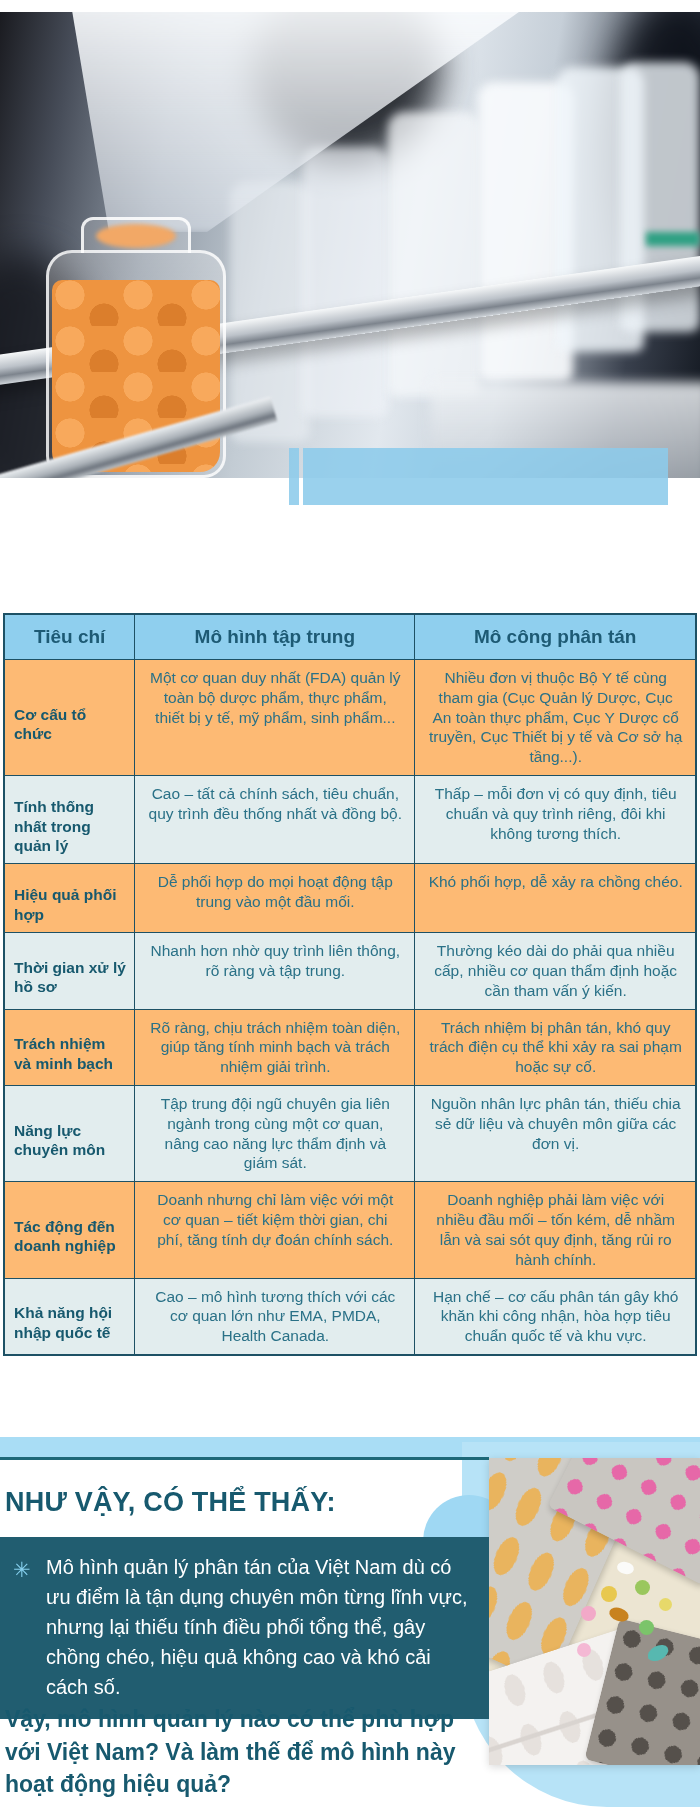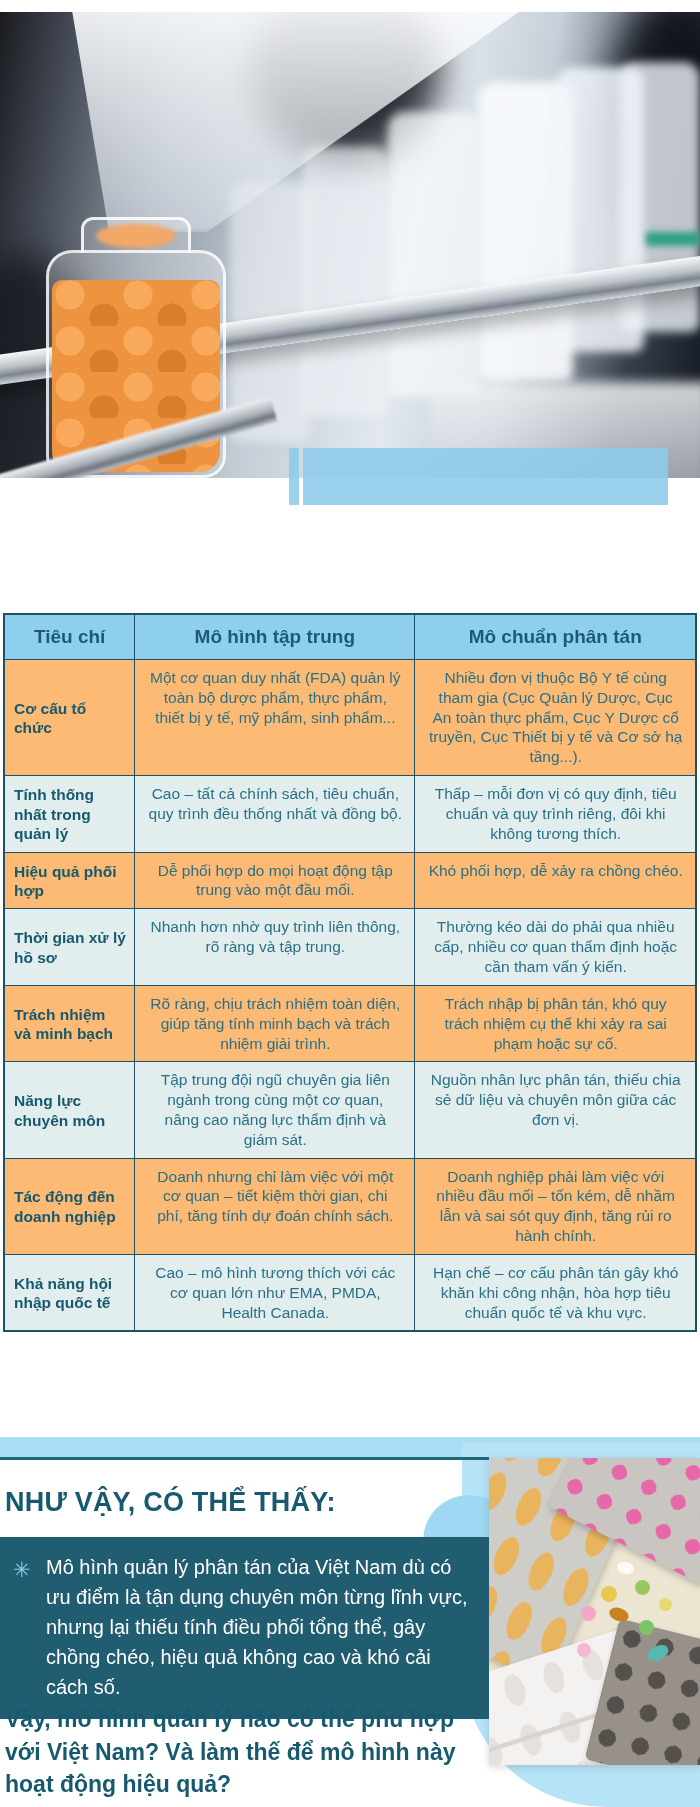--- a/index.html
+++ b/index.html
@@ -58,21 +58,21 @@
   .title-band h2 { position:relative; margin-top:4px; text-align:center; color:#ffffff; font-size:22px; font-weight:bold; }
 
   
   table.cmp { position:absolute; left:3px; top:613px; width:694px; border-collapse:collapse;
     border:2.5px solid #1d5165; background:#fdba74; }
   table.cmp th, table.cmp td { border:1.5px solid #1d5165;text-align:center; }
   table.cmp thead th { background:#8fcfee; color:#1d5a74; font-size:19px; font-weight:bold;
     text-align:center; padding:11px 6px; }
   table.cmp col.c-crit { width:131px; } table.cmp col.c-cen { width:281px; } table.cmp col.c-dec { width:282px; }
   table.cmp tbody th { color:#17596e; font-size:15.5px; font-weight:bold; text-align:left;
-    vertical-align:middle; padding:9px 8px 8px 9px; line-height:1.25; }
+    vertical-align:middle; padding:21px 8px 8px 9px; line-height:1.25; }
   table.cmp tbody td { color:#2a7187; font-size:15.5px; vertical-align:top;
     padding:8px 12px 8px 13px; line-height:1.28; }
   table.cmp tbody tr:nth-child(even) { background:#e2edee; }
 
   
   .band-light { position:absolute; left:0; top:1437px; width:700px; height:21px; background:#a9ddf5; }
 
   
   .conclusion { position:absolute; left:0; top:1457px; width:596px; height:350px; }
   .panel-blue { position:absolute; left:462px; top:-15px; width:238px; height:365px;
@@ -149,21 +149,21 @@
   <table class="cmp">
     <colgroup>
         <col class="c-crit">
         <col class="c-cen">
         <col class="c-dec">
       </colgroup>
     <thead>
       <tr>
         <th>Tiêu chí</th>
         <th>Mô hình tập trung</th>
-        <th>Mô chuẩn phân tán</th>
+        <th>Mô công phân tán</th>
       </tr>
     </thead>
     <tbody>
       <tr>
         <th>Cơ cấu tổ chức</th>
         <td>Một cơ quan duy nhất (FDA) quản lý toàn bộ dược phẩm, thực phẩm, thiết bị y tế, mỹ phẩm, sinh phẩm...</td>
         <td>Nhiều đơn vị thuộc Bộ Y tế cùng tham gia (Cục Quản lý Dược, Cục An toàn thực phẩm, Cục Y Dược cổ truyền, Cục Thiết bị y tế và Cơ sở hạ tầng...).</td>
       </tr>
       <tr>
         <th>Tính thống nhất trong quản lý</th>
@@ -176,21 +176,21 @@
         <td>Khó phối hợp, dễ xảy ra chồng chéo.</td>
       </tr>
       <tr>
         <th>Thời gian xử lý hồ sơ</th>
         <td>Nhanh hơn nhờ quy trình liên thông, rõ ràng và tập trung.</td>
         <td>Thường kéo dài do phải qua nhiều cấp, nhiều cơ quan thẩm định hoặc cần tham vấn ý kiến.</td>
       </tr>
       <tr>
         <th>Trách nhiệm và minh bạch</th>
         <td>Rõ ràng, chịu trách nhiệm toàn diện, giúp tăng tính minh bạch và trách nhiệm giải trình.</td>
-        <td>Trách nhập bị phân tán, khó quy trách nhiệm cụ thể khi xảy ra sai phạm hoặc sự cố.</td>
+        <td>Trách nhiệm bị phân tán, khó quy trách điện cụ thể khi xảy ra sai phạm hoặc sự cố.</td>
       </tr>
       <tr>
         <th>Năng lực chuyên môn</th>
         <td>Tập trung đội ngũ chuyên gia liên ngành trong cùng một cơ quan, nâng cao năng lực thẩm định và giám sát.</td>
         <td>Nguồn nhân lực phân tán, thiếu chia sẻ dữ liệu và chuyên môn giữa các đơn vị.</td>
       </tr>
       <tr>
         <th>Tác động đến doanh nghiệp</th>
         <td>Doanh nhưng chỉ làm việc với một cơ quan – tiết kiệm thời gian, chi phí, tăng tính dự đoán chính sách.</td>
         <td>Doanh nghiệp phải làm việc với nhiều đầu mối – tốn kém, dễ nhầm lẫn và sai sót quy định, tăng rủi ro hành chính.</td>

